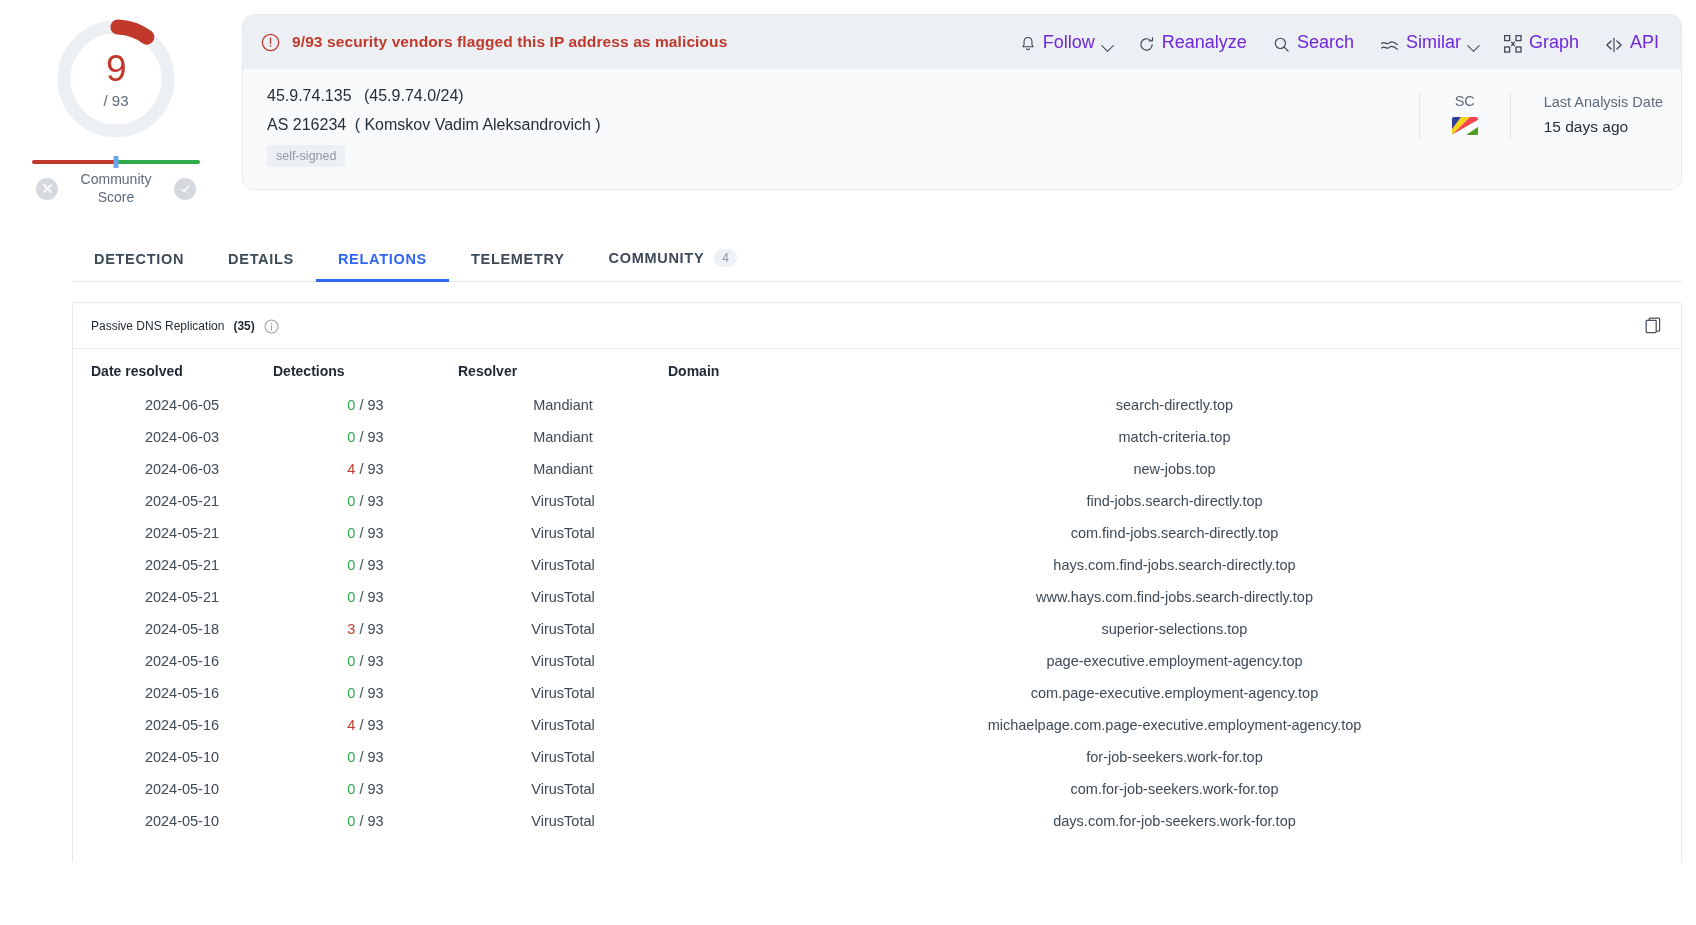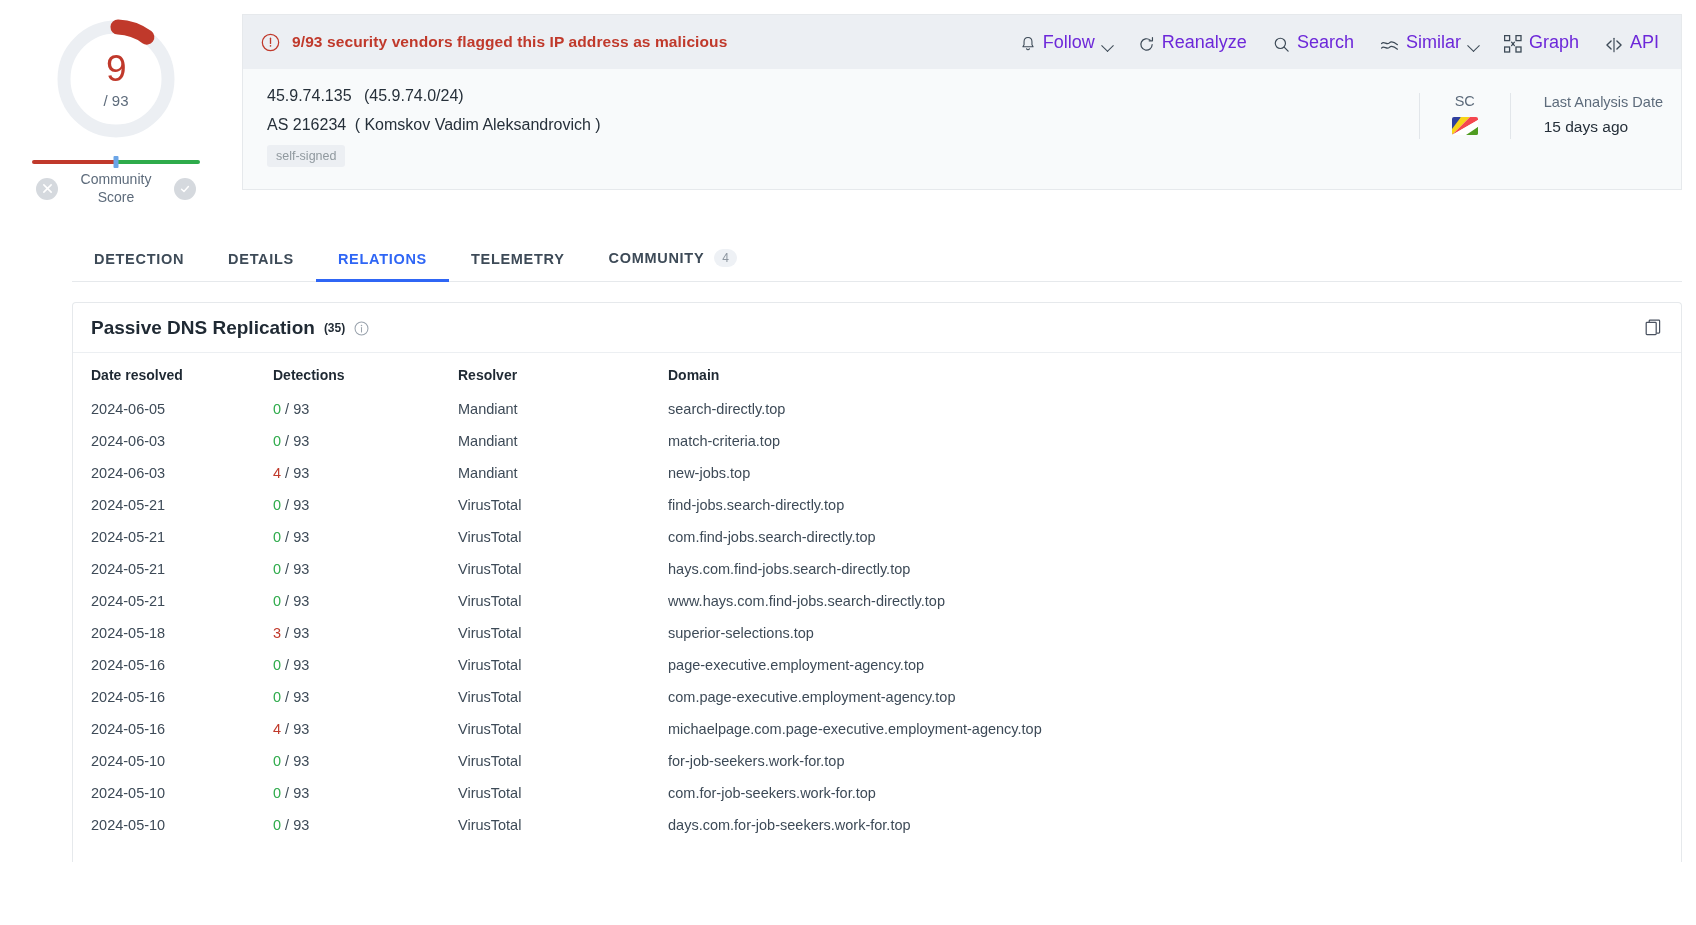--- a/index.html
+++ b/index.html
@@ -110,21 +110,21 @@
     text-align: center;
     line-height: 1.25;
     width: 96px;
   }
 
   
   .info-card {
     flex: 1;
     margin: 14px 14px 0 10px;
     border: 1px solid #e6e9ec;
-    border-radius: 0;
+    border-radius: 12px;
     background: #ffffff;
     overflow: hidden;
   }
   .alert-bar {
     background: #eceff3;
     display: flex;
     align-items: center;
     height: 54px;
     padding: 0 16px;
   }
@@ -281,22 +281,22 @@
     height: 560px;
     overflow: hidden;
   }
   .section-head {
     display: flex;
     align-items: center;
     padding: 14px 18px 13px 18px;
     border-bottom: 1px solid #eceff2;
   }
   .section-title {
-    font-size: 19px;
-    font-weight: bold;
+    font-size: 12px;
+    font-weight: normal;
     color: #1f2933;
   }
   .section-count {
     font-size: 12px;
     font-weight: bold;
     color: #1f2933;
     margin-left: 9px;
   }
   .info-circle {
     margin-left: 9px;
@@ -317,20 +317,21 @@
     color: #1f2933;
     padding: 14px 0 10px 0;
   }
   table.dns td {
     font-size: 14.5px;
     color: #3d4a57;
     padding: 8px 0;
     white-space: nowrap;
     overflow: hidden;
     text-overflow: ellipsis;
+    text-align: center;
   }
   table.dns th:nth-child(1), table.dns td:nth-child(1) { width: 200px; padding-left: 18px; }
   table.dns th:nth-child(2), table.dns td:nth-child(2) { width: 185px; }
   table.dns th:nth-child(3), table.dns td:nth-child(3) { width: 210px; }
   table.dns th:nth-child(4), table.dns td:nth-child(4) { width: auto; }
   .det-zero { color: #2eab4b; }
   .det-hit  { color: #c0392b; }
   .det-tot  { color: #3d4a57; }
   .dom-link { color: #3d4a57; cursor: pointer; }
 </style>

